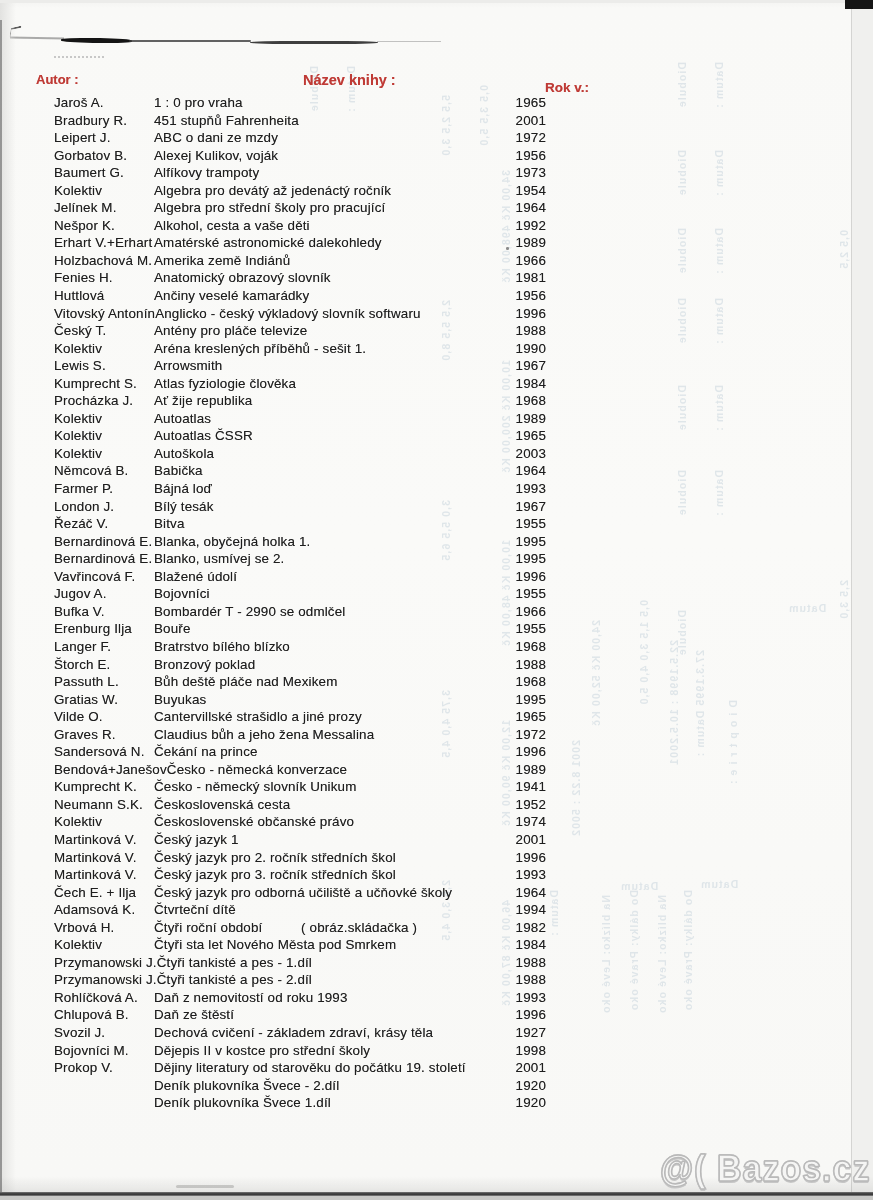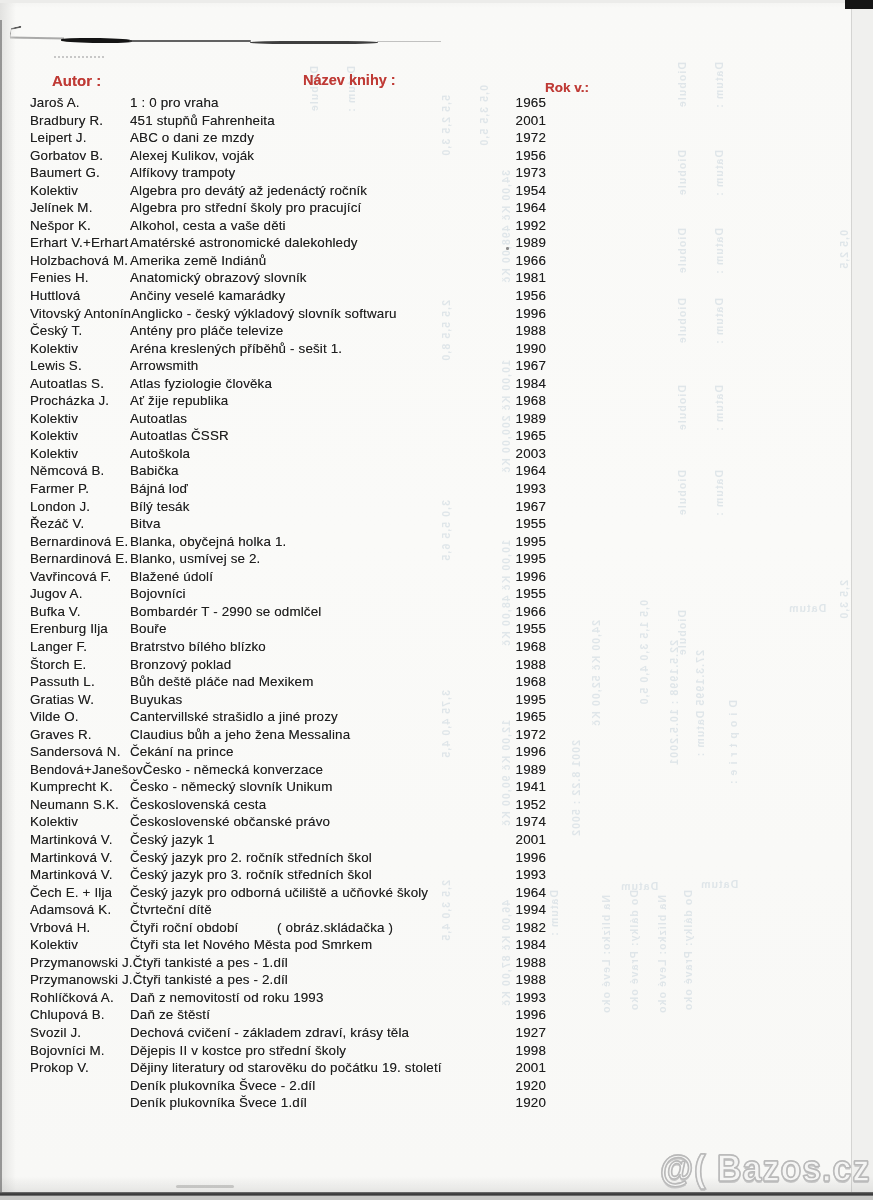--- a/index.html
+++ b/index.html
@@ -32,28 +32,28 @@
     position:absolute;white-space:nowrap;
     font-size:10.5px;font-weight:bold;letter-spacing:1.1px;
     color:#c6d3dc;opacity:.5;transform-origin:0 0;filter:blur(.35px);
   }
   .bleed-v{transform:rotate(90deg) scale(1,-1);}
   .bleed-h{transform:scale(-1,1);transform-origin:center;}
 
   
   .hdr{position:absolute;font-weight:bold;color:#bf3a35;z-index:2;
     text-shadow:0 0 .4px rgba(191,58,53,.55);}
-  .hdr-author{left:52px;top:72px;font-size:15px;}
+  .hdr-author{left:36px;top:72px;font-size:13px;}
   .hdr-title{left:303px;top:72px;font-size:14.5px;}
   .hdr-year{left:545px;top:80px;font-size:13.5px;font-weight:bold;}
 
   .table{position:absolute;left:30px;top:94px;width:516px;z-index:2;}
   .row{display:flex;height:17.55px;line-height:17.55px;font-size:13.4px;
     color:#1e1e1e;letter-spacing:.15px;text-shadow:0 0 .4px rgba(25,25,25,.5);}
-  .col-a{flex:0 0 100px;white-space:nowrap;}
+  .col-a{flex:0 0 100px;white-space:nowrap;margin-left:24px;}
   .col-t{flex:1;white-space:nowrap;}
   .col-y{flex:0 0 46px;text-align:right;white-space:nowrap;}
 
   
   .artifact{position:absolute;z-index:3;}
   .mark-tl{left:10px;top:27px;width:10px;height:7px;
     border-top:2.2px solid #3f3f3f;border-left:1.4px solid #565656;
     transform:rotate(-12deg) skewX(-20deg);opacity:.85;border-radius:1px;}
   .smudge-tail{left:10px;top:37px;width:54px;height:1.6px;background:#6a6a6a;opacity:.55;transform:rotate(1deg);}
   .smudge-main{left:61px;top:37.5px;width:71px;height:4.6px;background:#141414;border-radius:45%;transform:rotate(.8deg);}
@@ -203,21 +203,21 @@
         <span class="col-a">Kolektiv</span>
         <span class="col-t">Aréna kreslených příběhů - sešit 1.</span>
         <span class="col-y">1990</span>
       </div>
       <div class="row">
         <span class="col-a">Lewis S.</span>
         <span class="col-t">Arrowsmith</span>
         <span class="col-y">1967</span>
       </div>
       <div class="row">
-        <span class="col-a">Autoatlas S.</span>
+        <span class="col-a">Kumprecht S.</span>
         <span class="col-t">Atlas fyziologie člověka</span>
         <span class="col-y">1984</span>
       </div>
       <div class="row">
         <span class="col-a">Procházka J.</span>
         <span class="col-t">Ať žije republika</span>
         <span class="col-y">1968</span>
       </div>
       <div class="row">
         <span class="col-a">Kolektiv</span>

